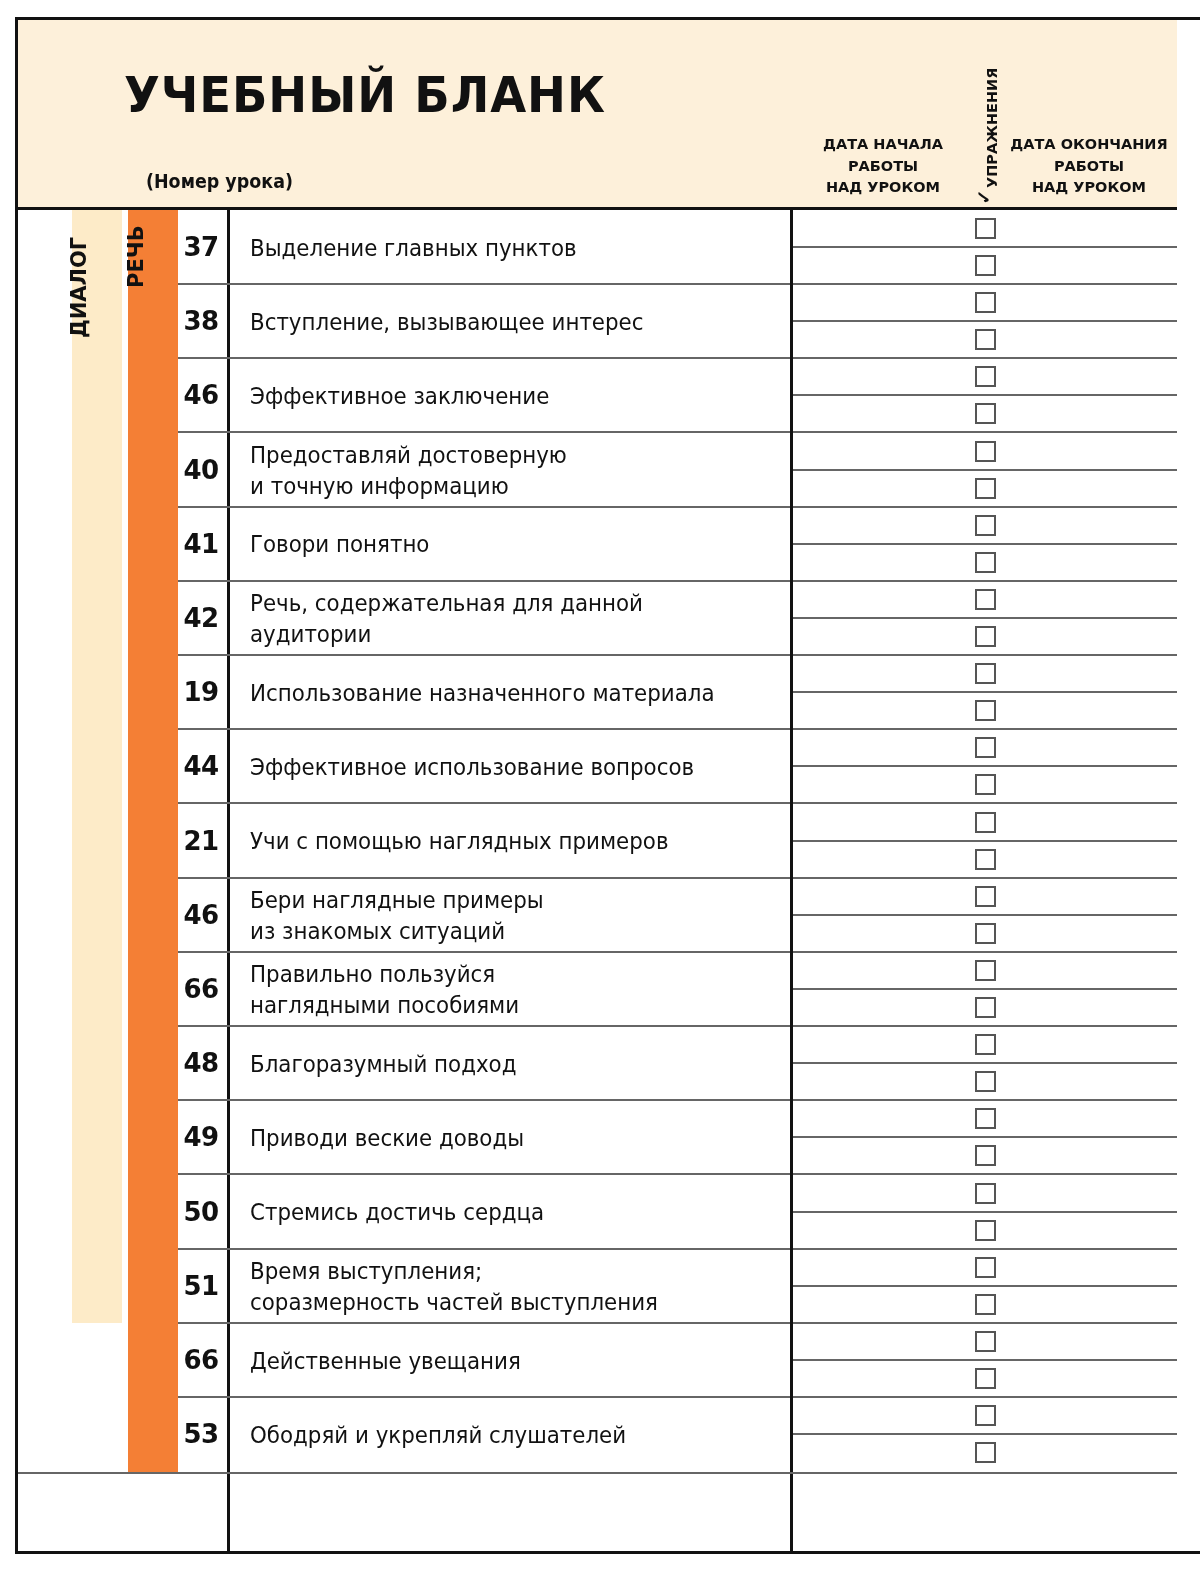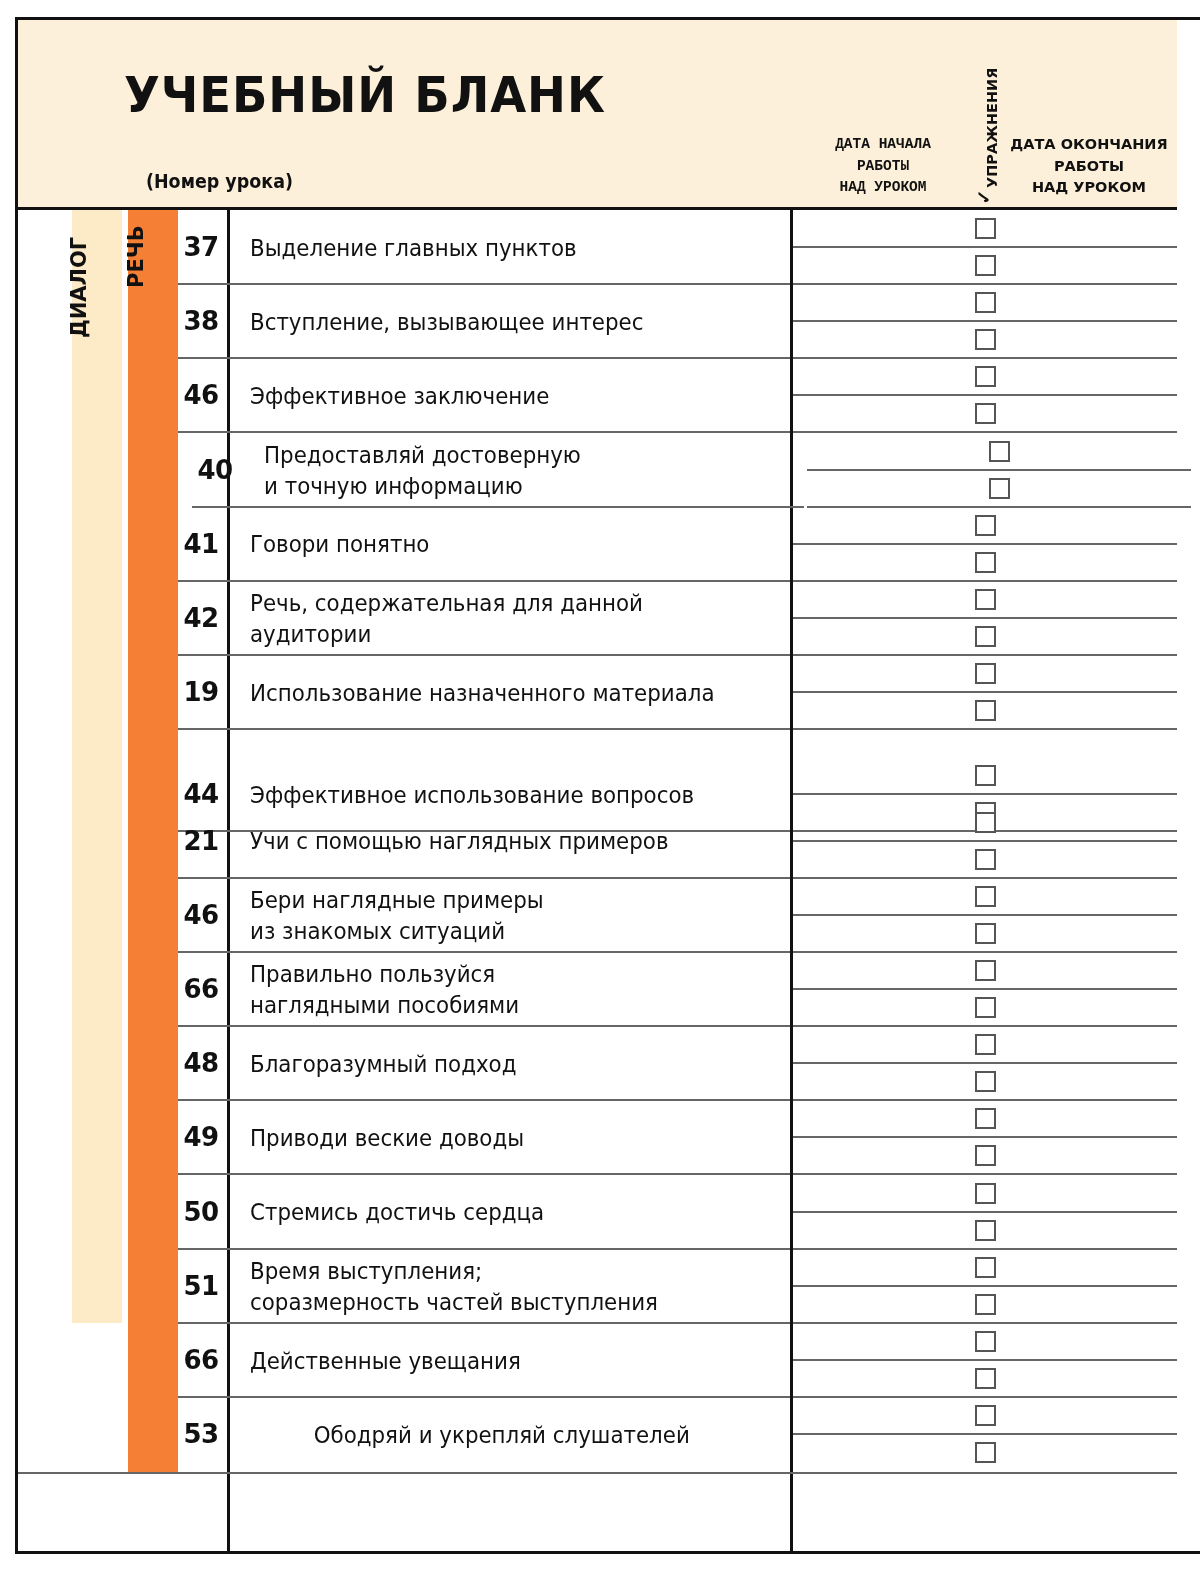--- a/index.html
+++ b/index.html
@@ -2,21 +2,21 @@
 <html><head>
 <meta charset="utf-8">
 <style>
   html, body { margin: 0; padding: 0; background: #ffffff; }
   body { width: 1200px; height: 1576px; position: relative; overflow: hidden; font-family: "Liberation Sans", sans-serif; color: #111; }
   .frame { position: absolute; left: 15px; top: 17px; width: 1159px; height: 1531px; border: 3px solid #111; box-sizing: content-box; padding-left: 32px; }
   .header { position: absolute; left: 0; top: 0; width: 1159px; height: 187px; background: #FDF0DA; border-bottom: 3px solid #111; }
   .title { position: absolute; left: 106px; top: 46px; font-family: "DejaVu Sans", sans-serif; font-weight: bold; font-size: 50px; letter-spacing: 1px; color: #111; transform: scaleX(0.93); transform-origin: left top; }
   .subtitle { position: absolute; left: 128px; top: 150px; font-family: "DejaVu Sans", sans-serif; font-weight: bold; font-size: 19px; color: #111; transform: scaleX(0.92); transform-origin: left top; }
   .col-head { position: absolute; top: 114px; font-family: "DejaVu Sans", sans-serif; font-weight: bold; font-size: 14.5px; line-height: 21.5px; text-align: center; color: #111; white-space: pre-line; }
-  .col-start { left: 790px; width: 150px; font-family: Liberation Mono, monospace; }
+  .col-start { left: 790px; width: 150px; }
   .col-end { left: 986px; width: 170px; }
   .ex-label { position: absolute; left: 966px; top: 168px; transform-origin: left top; transform: rotate(-90deg); font-family: "DejaVu Sans", sans-serif; font-weight: bold; font-size: 14.5px; white-space: nowrap; color: #111; }
   .ex-check { position: absolute; left: 958px; top: 166px; font-size: 18px; font-weight: bold; transform: rotate(-90deg); color: #111; }
 
   .stripe-dialog { position: absolute; left: 54px; top: 190px; width: 50px; height: 1113px; background: #FDEBC8; }
   .stripe-speech { position: absolute; left: 110px; top: 190px; width: 50px; height: 1262px; background: #F47F35; }
   .stripe-label { position: absolute; font-family: "DejaVu Sans", sans-serif; font-weight: bold; font-size: 21px; color: #111; white-space: nowrap; transform-origin: left top; transform: rotate(-90deg); }
   .lbl-dialog { left: 67px; top: 338px; }
   .lbl-speech { left: 124px; top: 288px; }
 
@@ -100,21 +100,21 @@
         <div style="position: absolute; left: 775px; width: 178px; top: 0px; height: 36px;"></div>
         <div style="position: absolute; left: 982px; width: 177px; top: 0px; height: 36px;"></div>
         <div style="position: absolute; left: 775px; width: 178px; top: 37px; height: 36px;"></div>
         <div style="position: absolute; left: 982px; width: 177px; top: 37px; height: 36px;"></div>
         <div class="sep-left"></div>
         <div class="sep-right sep-mid"></div>
         <div class="sep-right sep-bot"></div>
         <div class="cb cb1"></div>
         <div class="cb cb2"></div>
       </div>
-      <div class="row" style="top: 222.6px; margin-left: 14px;">
+      <div class="row" style="top: 222.6px;">
         <div class="num">40</div>
         <div class="text">
           <div>Предоставляй достоверную</div>
           <div>и точную информацию</div>
         </div>
         <div style="position: absolute; left: 775px; width: 178px; top: 0px; height: 36px;"></div>
         <div style="position: absolute; left: 982px; width: 177px; top: 0px; height: 36px;"></div>
         <div style="position: absolute; left: 775px; width: 178px; top: 37px; height: 36px;"></div>
         <div style="position: absolute; left: 982px; width: 177px; top: 37px; height: 36px;"></div>
         <div class="sep-left"></div>
@@ -162,21 +162,21 @@
         <div style="position: absolute; left: 775px; width: 178px; top: 0px; height: 36px;"></div>
         <div style="position: absolute; left: 982px; width: 177px; top: 0px; height: 36px;"></div>
         <div style="position: absolute; left: 775px; width: 178px; top: 37px; height: 36px;"></div>
         <div style="position: absolute; left: 982px; width: 177px; top: 37px; height: 36px;"></div>
         <div class="sep-left"></div>
         <div class="sep-right sep-mid"></div>
         <div class="sep-right sep-bot"></div>
         <div class="cb cb1"></div>
         <div class="cb cb2"></div>
       </div>
-      <div class="row" style="top: 519.4px; margin-top: 28px;">
+      <div class="row" style="top: 519.4px;">
         <div class="num">44</div>
         <div class="text">
           <div>Эффективное использование вопросов</div>
         </div>
         <div style="position: absolute; left: 775px; width: 178px; top: 0px; height: 36px;"></div>
         <div style="position: absolute; left: 982px; width: 177px; top: 0px; height: 36px;"></div>
         <div style="position: absolute; left: 775px; width: 178px; top: 37px; height: 36px;"></div>
         <div style="position: absolute; left: 982px; width: 177px; top: 37px; height: 36px;"></div>
         <div class="sep-left"></div>
         <div class="sep-right sep-mid"></div>
@@ -300,21 +300,21 @@
         <div style="position: absolute; left: 775px; width: 178px; top: 0px; height: 36px;"></div>
         <div style="position: absolute; left: 982px; width: 177px; top: 0px; height: 36px;"></div>
         <div style="position: absolute; left: 775px; width: 178px; top: 37px; height: 36px;"></div>
         <div style="position: absolute; left: 982px; width: 177px; top: 37px; height: 36px;"></div>
         <div class="sep-left"></div>
         <div class="sep-right sep-mid"></div>
         <div class="sep-right sep-bot"></div>
         <div class="cb cb1"></div>
         <div class="cb cb2"></div>
       </div>
-      <div class="row" style="top: 1187.2px; text-align: center;">
+      <div class="row" style="top: 1187.2px;">
         <div class="num">53</div>
         <div class="text">
           <div>Ободряй и укрепляй слушателей</div>
         </div>
         <div style="position: absolute; left: 775px; width: 178px; top: 0px; height: 36px;"></div>
         <div style="position: absolute; left: 982px; width: 177px; top: 0px; height: 36px;"></div>
         <div style="position: absolute; left: 775px; width: 178px; top: 37px; height: 36px;"></div>
         <div style="position: absolute; left: 982px; width: 177px; top: 37px; height: 36px;"></div>
         <div class="sep-right sep-mid"></div>
         <div class="cb cb1"></div>

